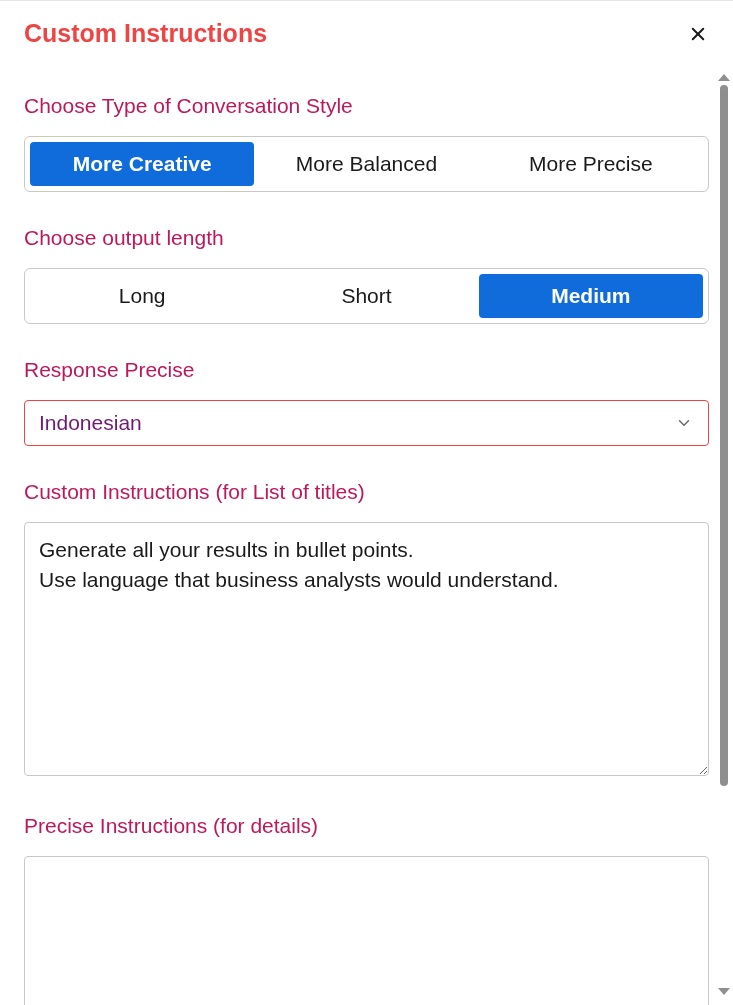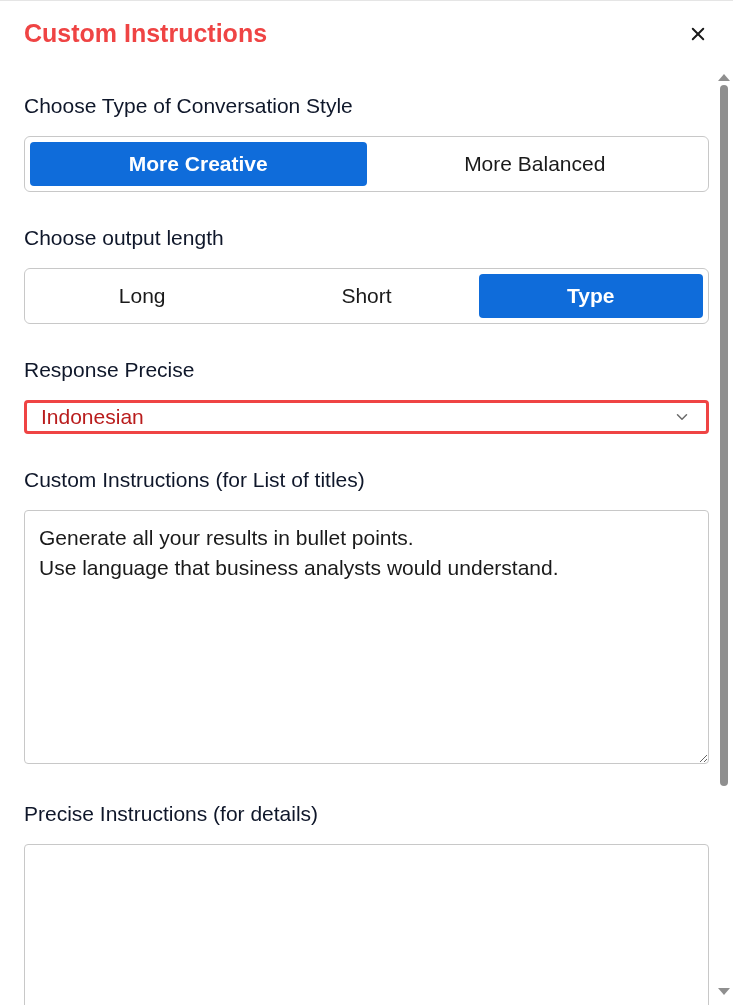--- a/index.html
+++ b/index.html
@@ -46,21 +46,21 @@
       position: absolute;
       top: 70px;
       left: 0;
       right: 18px;
       bottom: 0;
       overflow-y: auto;
       padding: 24px 6px 0 24px;
     }
     .section-label {
       font-size: 21px;
-      color: #0f172a;
+      color: #be185d;
       font-weight: 400;
       margin-bottom: 18px;
     }
     .segmented {
       display: flex;
       border: 1px solid #c8c8c8;
       border-radius: 6px;
       padding: 5px;
       margin-bottom: 34px;
       gap: 0;
@@ -79,25 +79,25 @@
       background: #0f6cda;
       color: #ffffff;
       font-weight: 600;
     }
     .select-wrap {
       position: relative;
       margin-bottom: 34px;
     }
     .select {
       width: 100%;
-      border: 3px solid #ef4444;
-      border-radius: 4px;
-      padding: 2px 14px;
-      font-size: 21px;
-      color: #b91c1c;
+      border: 1px solid #ef4444;
+      border-radius: 4px;
+      padding: 10px 14px;
+      font-size: 21px;
+      color: #701a75;
       cursor: pointer;
       background: #ffffff;
       display: flex;
       align-items: center;
       justify-content: space-between;
     }
     .chevron-icon {
       width: 20px;
       height: 20px;
       display: flex;
@@ -183,27 +183,28 @@
     </svg>
   </div>
 </div>
 
 <div class="scroll-area">
 
   <div class="section-label">Choose Type of Conversation Style</div>
   <div class="segmented">
     <div class="segmented-option active">More Creative</div>
     <div class="segmented-option">More Balanced</div>
+    <div class="segmented-option">More Precise</div>
   </div>
 
   <div class="section-label">Choose output length</div>
   <div class="segmented">
     <div class="segmented-option">Long</div>
     <div class="segmented-option">Short</div>
-    <div class="segmented-option active">Type</div>
+    <div class="segmented-option active">Medium</div>
   </div>
 
   <div class="section-label">Response Precise</div>
   <div class="select-wrap">
     <div class="select">
       <span>Indonesian</span>
       <span class="chevron-icon">
         <svg viewBox="0 0 24 24" fill="none" stroke-width="2" stroke-linecap="round" stroke-linejoin="round">
           <polyline points="6 9 12 15 18 9"></polyline>
         </svg>

